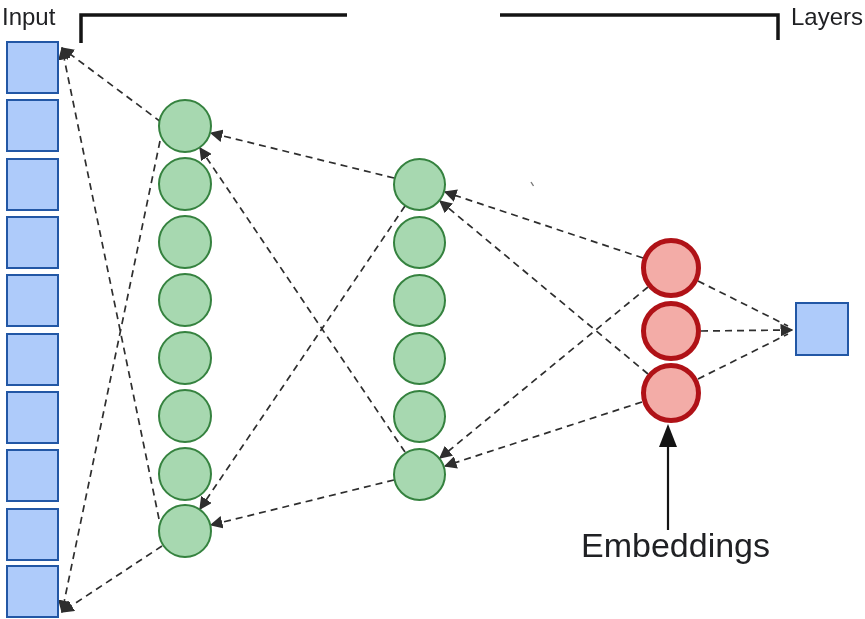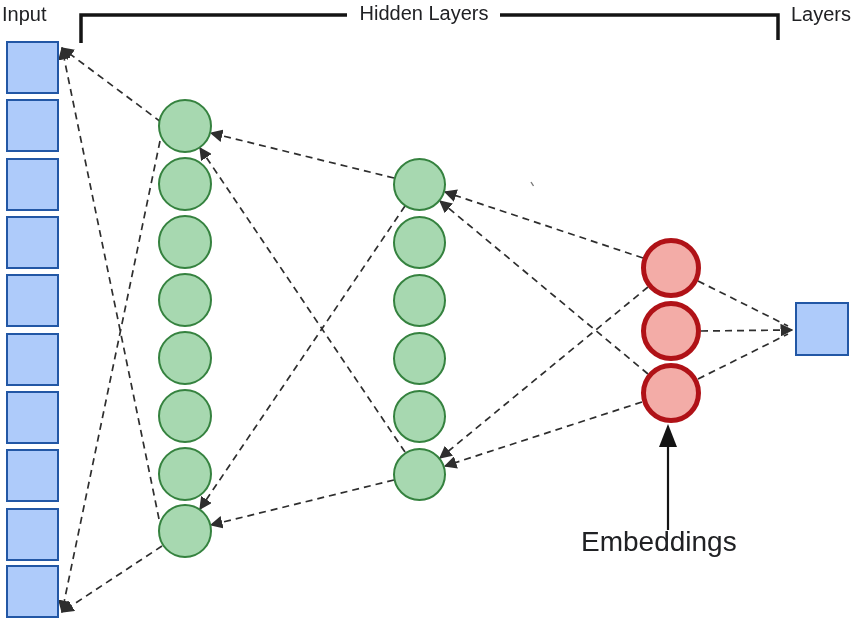--- a/index.html
+++ b/index.html
@@ -43,25 +43,25 @@
     background:var(--node_red_fill,#f3aca7);
     border:5px solid var(--node_red_border,#b01217);
   }
 
   .label{
     position:absolute;
     color:var(--text,#202124);
     white-space:nowrap;
     line-height:1.15;
   }
-  .top-label{font-size:20px;}
+  .top-label{font-size:24px;}
   .input-label{left:2px;top:3px;}
   .hidden-label{left:348px;top:2px;width:152px;text-align:center;}
   .output-label{left:791px;top:3px;}
-  .emb-label{left:581px;top:526px;font-size:28px;}
+  .emb-label{left:581px;top:526px;font-size:34px;}
 </style>
 </head>
 <body>
 
 <div class="canvas">
 
   <svg class="wires" viewBox="0 0 865 619">
     <defs>
       <marker id="arr" viewBox="0 0 10 10" refX="9" refY="5" markerWidth="7.5" markerHeight="7.5" orient="auto">
         <path d="M0,0 L10,5 L0,10 z"></path>
@@ -132,16 +132,15 @@
   <div id="layer-emb">
       <div class="node circ red" style="left: 641px; top: 238px; width: 60px; height: 60px;"></div>
       <div class="node circ red" style="left: 641px; top: 301px; width: 60px; height: 60px;"></div>
       <div class="node circ red" style="left: 641px; top: 363px; width: 60px; height: 60px;"></div>
     </div>
   <div id="layer-out">
       <div class="node sq" style="left: 795px; top: 302px; width: 54px; height: 54px;"></div>
     </div>
 
   <div class="label top-label input-label">Input</div>
-  <div class="label top-label hidden-label">Hidden Layers</div>
   <div class="label top-label output-label">Layers</div>
   <div class="label emb-label">Embeddings</div>
 </div>
 
 </body></html>

